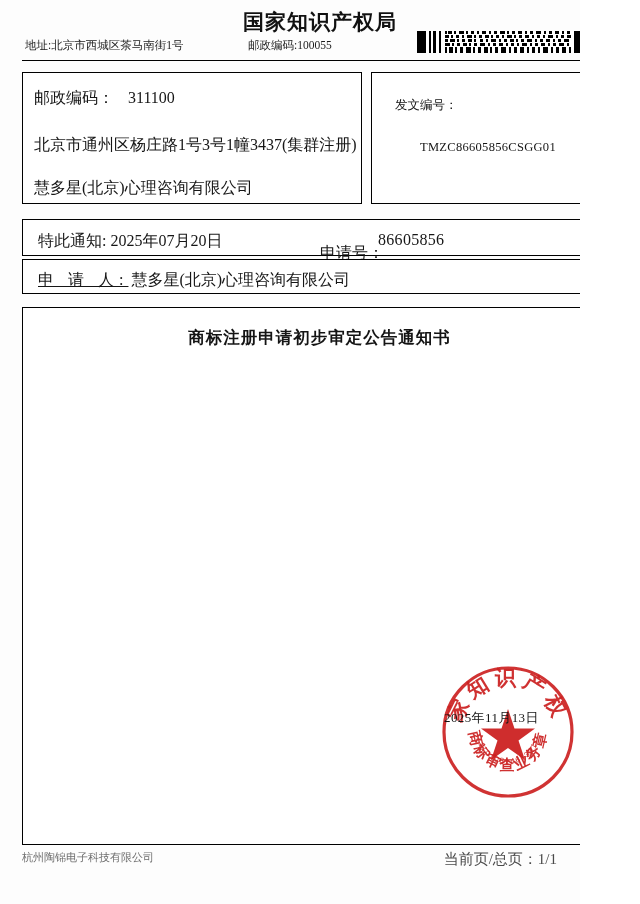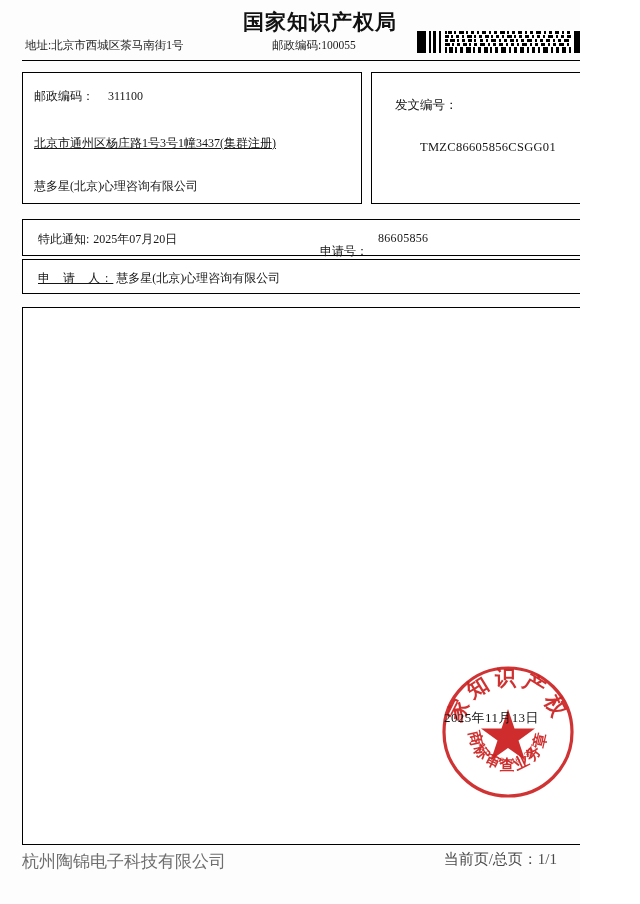--- a/index.html
+++ b/index.html
@@ -50,21 +50,20 @@
     white-space: nowrap;
     font-family: Liberation Serif, serif;
   }
   .post-line {
     position: absolute;
     left: 248px;
     top: 38px;
     font-size: 11.5px;
     color: #1b1b1b;
     white-space: nowrap;
-    margin-left: 24px;
   }
   .barcode {
     position: absolute;
     left: 417px;
     top: 31px;
     width: 188px;
     height: 22px;
     overflow: hidden;
     background: #ffffff;
   }
@@ -111,26 +110,26 @@
   }
   .box-main {
     left: 22px;
     top: 307px;
     width: 595px;
     height: 538px;
   }
 
   .bx-line {
     position: absolute;
-    font-size: 12px;
+    font-size: 16px;
     white-space: nowrap;
     color: #161616;
   }
   .ad-post  { left: 34px; top: 88px; }
-  .ad-addr  { left: 34px; top: 135px; text-decoration: underline; }
+  .ad-addr  { left: 34px; top: 135px; }
   .ad-name  { left: 34px; top: 178px; }
 
   .dn-label { left: 395px; top: 97px; font-size: 12.5px; }
   .dn-value { left: 420px; top: 140px; font-size: 12.5px;
               font-family: Liberation Serif, serif;
               letter-spacing: 0.3px; }
 
   .ai-date   { left: 38px;  top: 231px; }
   .ai-numlbl { left: 320px; top: 231px; margin-top: 12px; }
   .ai-numval { left: 378px; top: 231px; letter-spacing: 0.3px; }
@@ -187,21 +186,21 @@
     color: #151515;
     white-space: nowrap;
     letter-spacing: 0.4px;
   }
 
   
   .footer-left {
     position: absolute;
     left: 22px;
     top: 850px;
-    font-size: 17px;
+    font-size: 11px;
     color: #6e6e6e;
     white-space: nowrap;
   }
   .footer-right {
     position: absolute;
     right: 23px;
     top: 850px;
     font-size: 15px;
     color: #4a4a4a;
     white-space: nowrap;
@@ -368,20 +367,21 @@
   <div class="bx-line ai-numlbl">申请号：</div>
   <div class="bx-line ai-numval">86605856</div>
 
   <div class="box box-applicant"></div>
   <div class="bx-line ap-line">
     <span class="ap-label">申 请 人:</span><span style="display:inline-block;width:3px;"></span><span>慧多星(北京)心理咨询有限公司</span>
   </div>
 
   <div class="box box-main"></div>
 
+  <div class="doc-title">商标注册申请初步审定公告通知书</div>
 
 
   <div class="seal">
     <svg width="142" height="142" viewBox="0 0 142 142" xmlns="http://www.w3.org/2000/svg">
       <defs>
         <path id="arcTop" d="M 24,71 A 47,47 0 0 1 118,71"></path>
         <path id="arcBottom" d="M 33,71 A 38,38 0 0 0 109,71"></path>
         <path id="arcSerial" d="M 39,71 A 32,32 0 0 0 103,71"></path>
       </defs>
       <circle cx="71" cy="71" r="64" fill="none" stroke="#cc2222" stroke-width="3.2" opacity="0.92"></circle>

